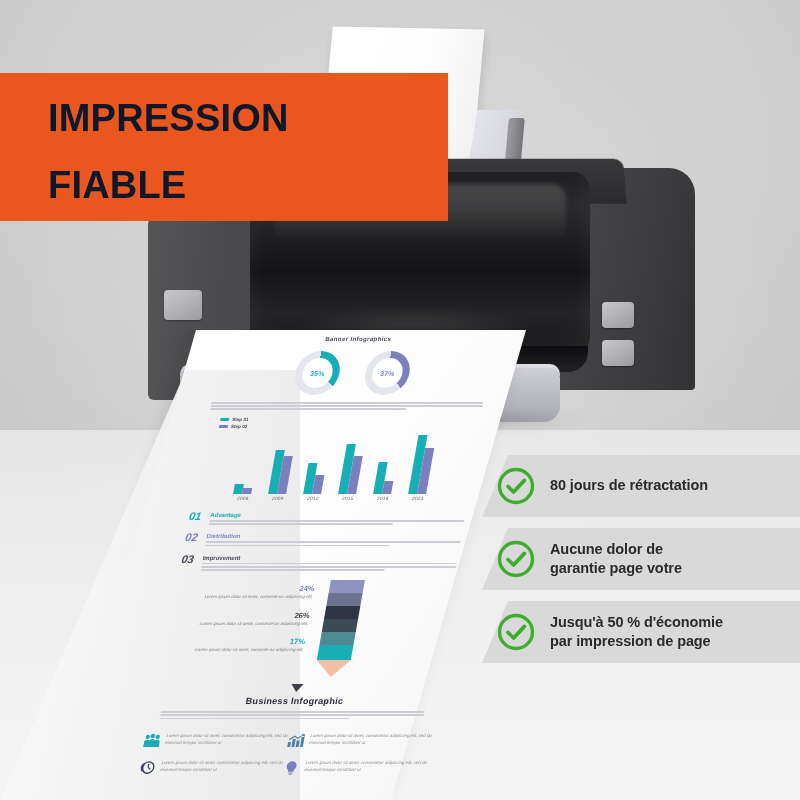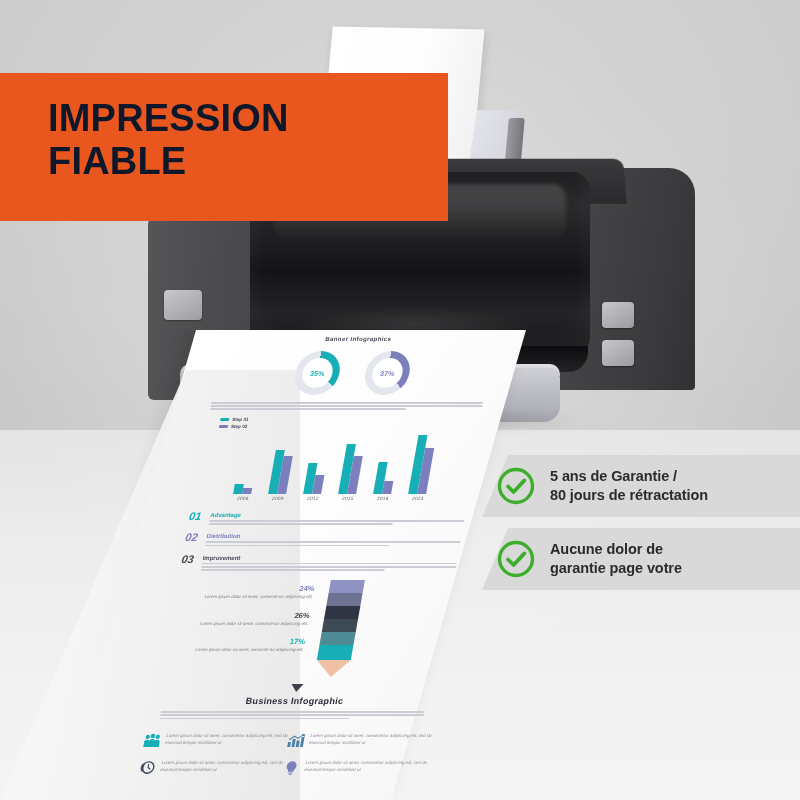--- a/index.html
+++ b/index.html
@@ -202,21 +202,21 @@
 
   
   .banner{
     position:absolute;left:0;top:73px;width:448px;height:148px;
     background:#e9571f;
   }
   .banner h1{
     margin:0;padding:24px 0 0 48px;color:#0f172a;
     font-size:38px;line-height:1.12;font-weight:bold;letter-spacing:.2px;
   }
-  .banner h1 .l2{display:block;}
+  .banner h1 .l2{display:block;margin-top:24px;}
 
   
   .cards{position:absolute;left:482px;top:455px;width:318px;}
   .card{
     position:relative;height:62px;margin-bottom:11px;
     background:#d9d9d9;
     display:flex;align-items:center;
     clip-path:polygon(26px 0, 100% 0, 100% 100%, 0 100%);
     padding-left:14px;
   }
@@ -436,29 +436,38 @@
     </h1>
   </div>
 
   <div class="cards" id="cards">
       <div class="card">
         <svg class="chk" viewBox="0 0 40 40">
           <circle cx="20" cy="20" r="16.5" fill="none" stroke="#3dae2b" stroke-width="3.4"></circle>
           <path d="M12 20.5 L17.6 26 L28.4 14.4" fill="none" stroke="#3dae2b" stroke-width="3.8" stroke-linecap="round" stroke-linejoin="round"></path>
         </svg>
         <div class="ctext">
-          <div>5 ans de Garantie /</div>
           <div>80 jours de rétractation</div>
         </div>
       </div>
       <div class="card">
         <svg class="chk" viewBox="0 0 40 40">
           <circle cx="20" cy="20" r="16.5" fill="none" stroke="#3dae2b" stroke-width="3.4"></circle>
           <path d="M12 20.5 L17.6 26 L28.4 14.4" fill="none" stroke="#3dae2b" stroke-width="3.8" stroke-linecap="round" stroke-linejoin="round"></path>
         </svg>
         <div class="ctext">
           <div>Aucune dolor de</div>
           <div>garantie page votre</div>
         </div>
       </div>
+      <div class="card">
+        <svg class="chk" viewBox="0 0 40 40">
+          <circle cx="20" cy="20" r="16.5" fill="none" stroke="#3dae2b" stroke-width="3.4"></circle>
+          <path d="M12 20.5 L17.6 26 L28.4 14.4" fill="none" stroke="#3dae2b" stroke-width="3.8" stroke-linecap="round" stroke-linejoin="round"></path>
+        </svg>
+        <div class="ctext">
+          <div>Jusqu'à 50 % d'économie</div>
+          <div>par impression de page</div>
+        </div>
+      </div>
     </div>
 
 </div>
 
 </body></html>

